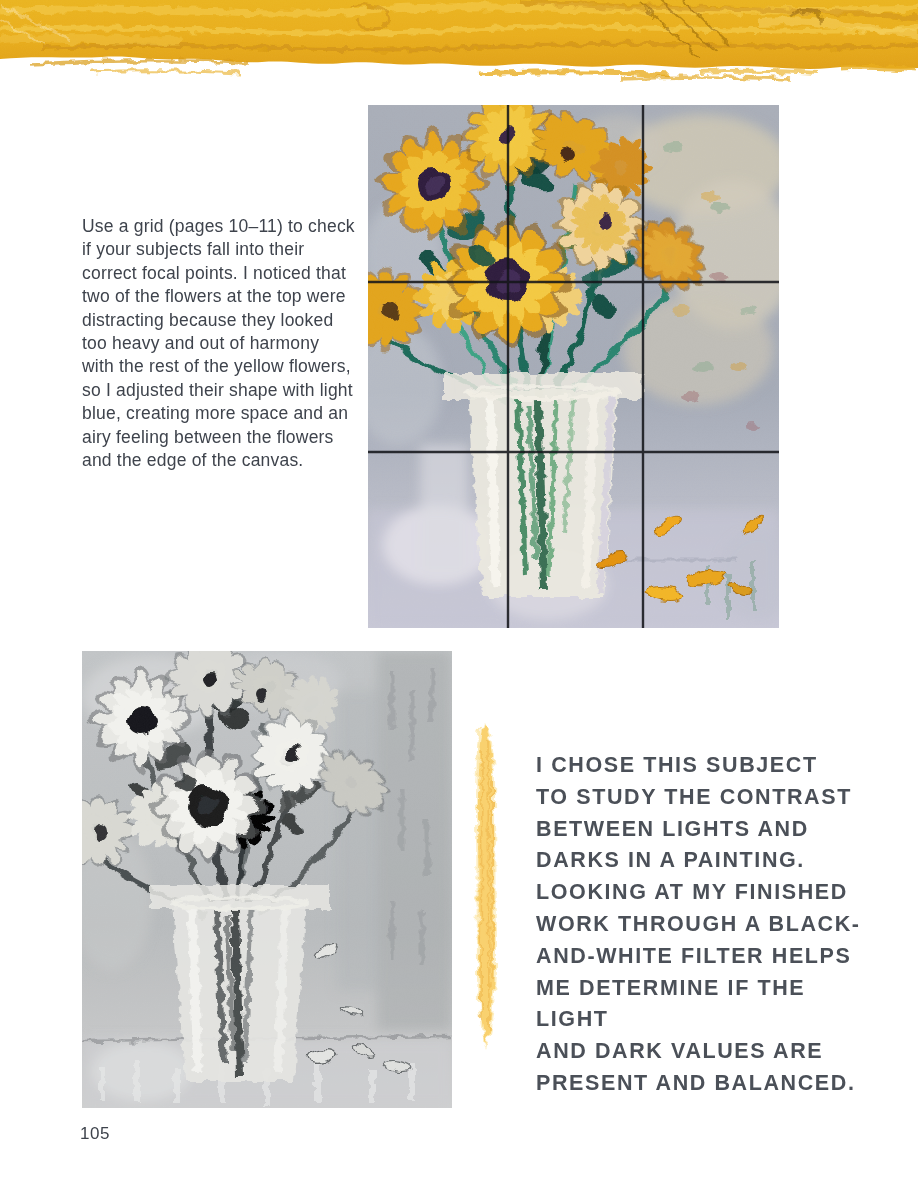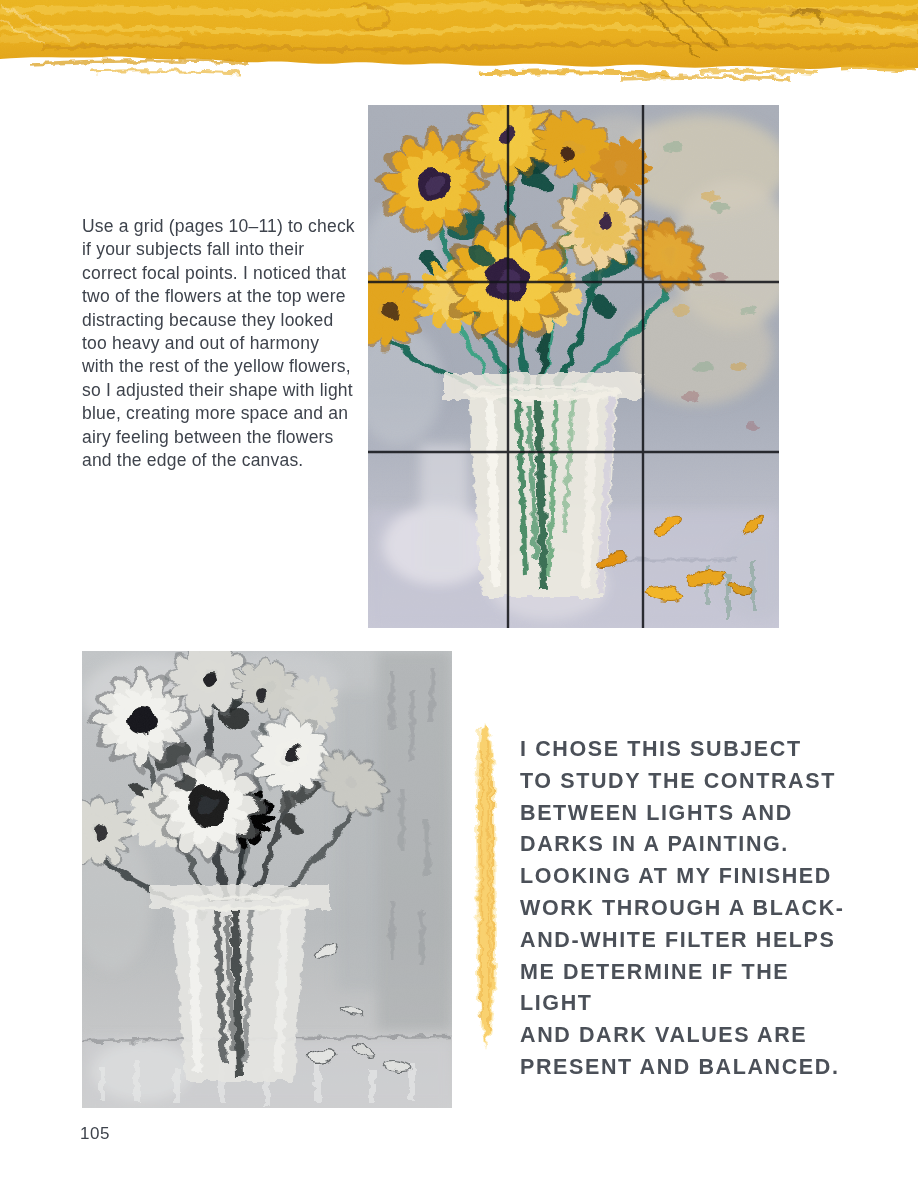--- a/index.html
+++ b/index.html
@@ -5,21 +5,21 @@
   html,body{margin:0;padding:0;background:#ffffff;}
   .page{position:relative;width:918px;height:1188px;background:#ffffff;overflow:hidden;
         font-family:Liberation Sans, sans-serif;}
   .banner{position:absolute;left:0;top:0;display:block;}
   .intro{position:absolute;left:82px;top:215px;width:292px;margin:0;
          font-size:17.5px;line-height:23.4px;letter-spacing:.2px;color:#3e434c;
          white-space:pre-line;}
   .colorfig{position:absolute;left:368px;top:105px;width:411px;height:523px;margin:0;}
   .bwfig{position:absolute;left:82px;top:651px;width:370px;height:457px;margin:0;}
   .accent{position:absolute;left:467px;top:719px;display:block;}
-  .quote{position:absolute;left:520px;top:734px;width:345px;margin:0;
+  .quote{position:absolute;left:520px;top:734px;width:345px;margin:16px;
          font-size:21.5px;line-height:31.8px;font-weight:bold;letter-spacing:1.6px;
          color:#4b5058;white-space:pre-line;}
   .pagenum{position:absolute;left:80px;top:1124px;font-size:17px;letter-spacing:.6px;color:#3e434c;}
   svg{display:block;}
 </style>
 </head>
 <body>
 
 <div class="page">
 

